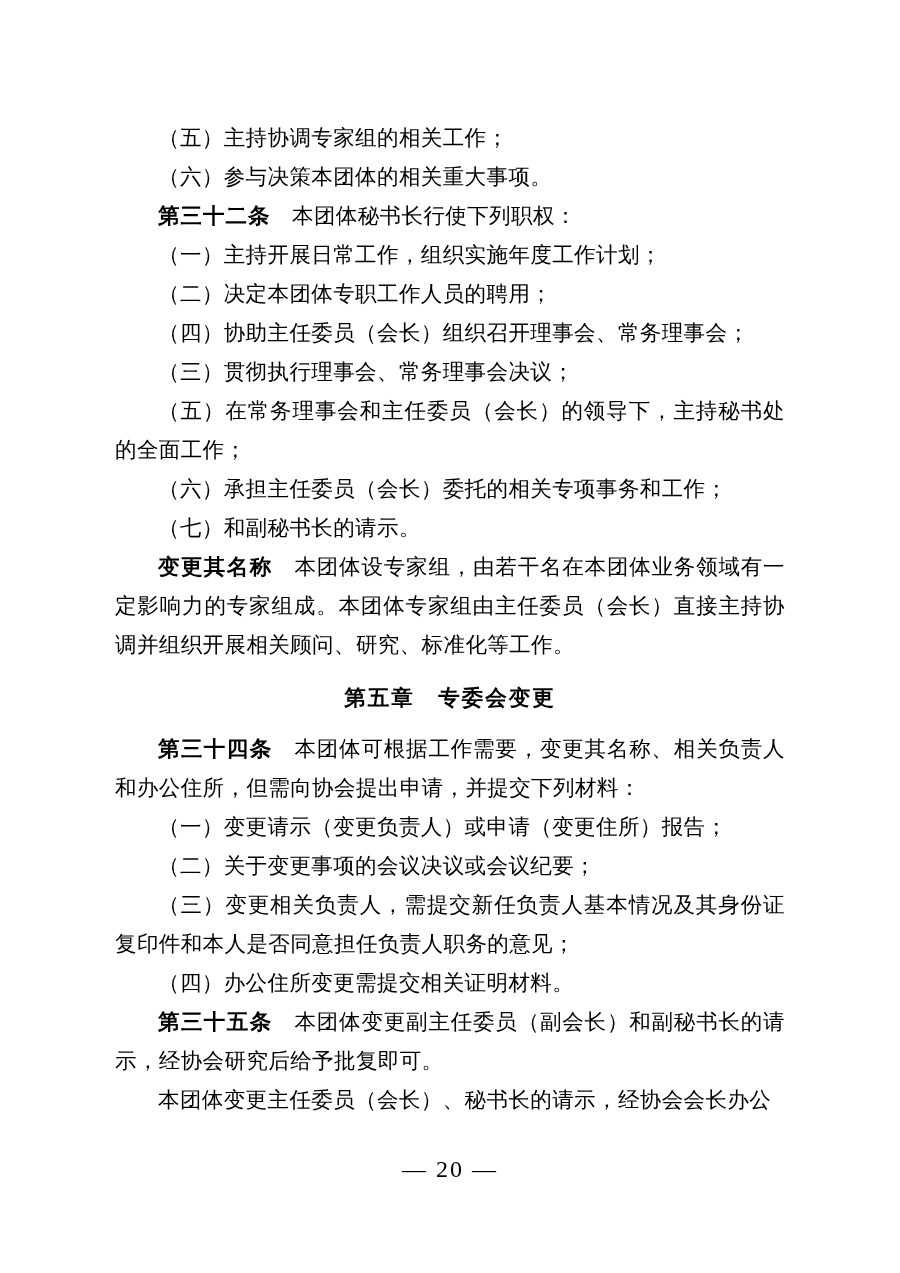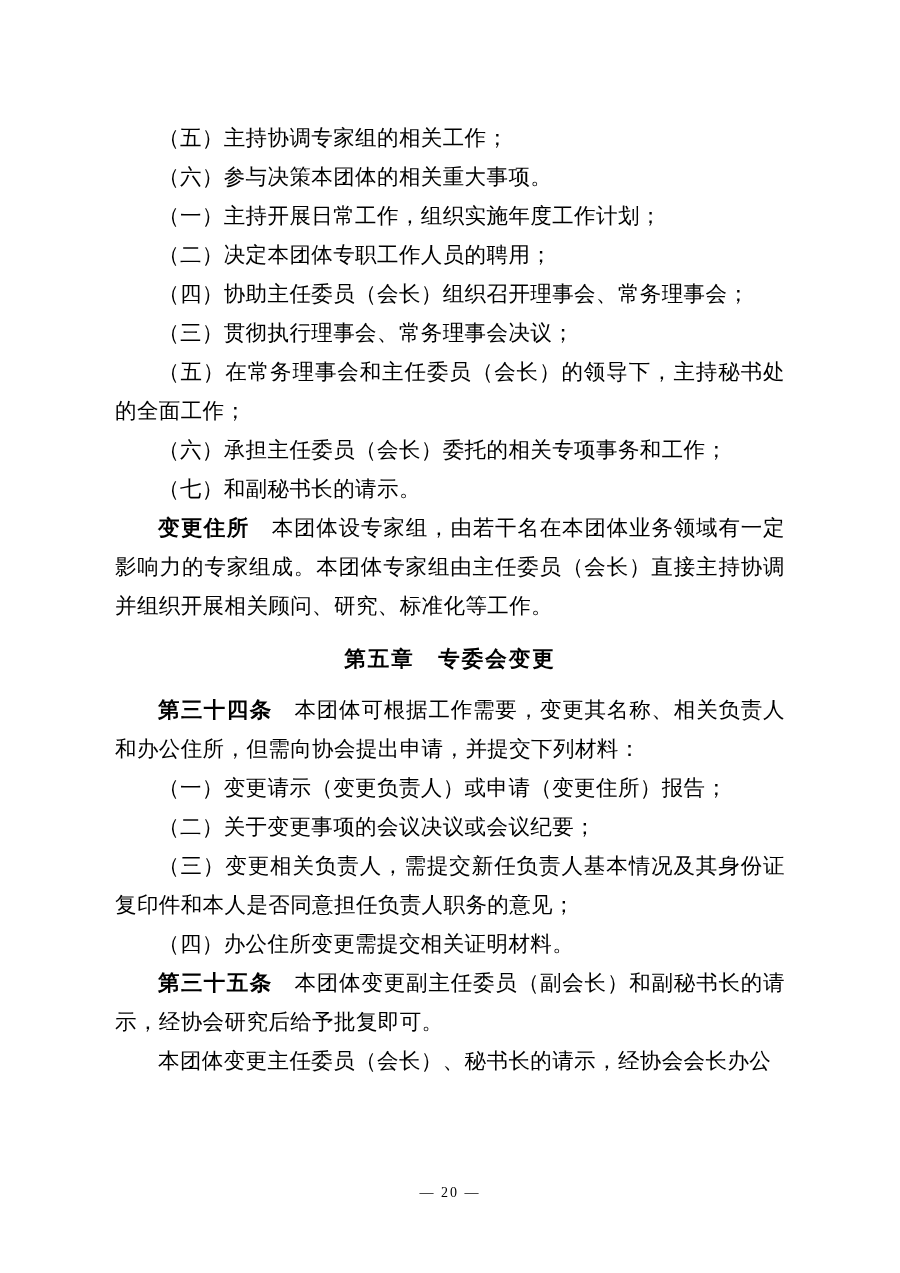--- a/index.html
+++ b/index.html
@@ -53,46 +53,47 @@
     line-height: 39px;
   }
   .chapter-sep {
     display: inline-block;
     width: 1.1em;
   }
   .footer {
     position: absolute;
     left: 0;
     right: 0;
-    bottom: 72px;
+    bottom: 90px;
     text-align: center;
-    font-size: 14px;
+    font-size: 24px;
     letter-spacing: 2px;
     font-family: "Liberation Serif", "DejaVu Serif", serif;
   }
 </style>
 </head>
 <body>
 
 <div class="page">
   <div class="doc-body">
 
     <p class="para">（五）主持协调专家组的相关工作；</p>
     <p class="para">（六）参与决策本团体的相关重大事项。</p>
 
+    <p class="para"><span class="article-label">第三十二条</span><span class="article-gap"></span><span>本团体秘书长行使下列职权：</span></p>
 
     <p class="para">（一）主持开展日常工作，组织实施年度工作计划；</p>
     <p class="para">（二）决定本团体专职工作人员的聘用；</p>
     <p class="para">（四）协助主任委员（会长）组织召开理事会、常务理事会；</p>
     <p class="para">（三）贯彻执行理事会、常务理事会决议；</p>
     <p class="para">（五）在常务理事会和主任委员（会长）的领导下，主持秘书处的全面工作；</p>
     <p class="para">（六）承担主任委员（会长）委托的相关专项事务和工作；</p>
     <p class="para">（七）和副秘书长的请示。</p>
 
-    <p class="para"><span class="article-label">变更住所</span><span class="article-gap"></span><span>本团体设专家组，由若干名在本团体业务领域有一定影响力的专家组成。本团体专家组由主任委员（会长）直接主持协调并组织开展相关顾问、研究、标准化等工作。</span></p>
+    <p class="para"><span class="article-label">变更其名称</span><span class="article-gap"></span><span>本团体设专家组，由若干名在本团体业务领域有一定影响力的专家组成。本团体专家组由主任委员（会长）直接主持协调并组织开展相关顾问、研究、标准化等工作。</span></p>
 
     <p class="chapter-title"><span>第五章</span><span class="chapter-sep"></span><span>专委会变更</span></p>
 
     <p class="para"><span class="article-label">第三十四条</span><span class="article-gap"></span><span>本团体可根据工作需要，变更其名称、相关负责人和办公住所，但需向协会提出申请，并提交下列材料：</span></p>
 
     <p class="para">（一）变更请示（变更负责人）或申请（变更住所）报告；</p>
     <p class="para">（二）关于变更事项的会议决议或会议纪要；</p>
     <p class="para">（三）变更相关负责人，需提交新任负责人基本情况及其身份证复印件和本人是否同意担任负责人职务的意见；</p>
     <p class="para">（四）办公住所变更需提交相关证明材料。</p>
 

